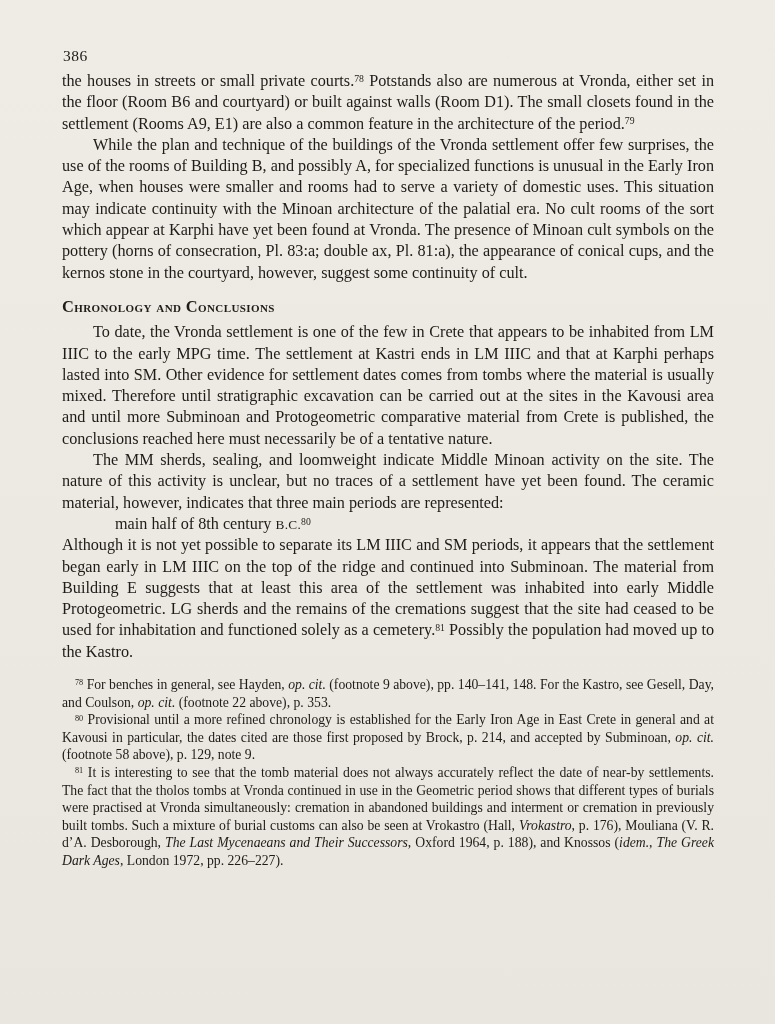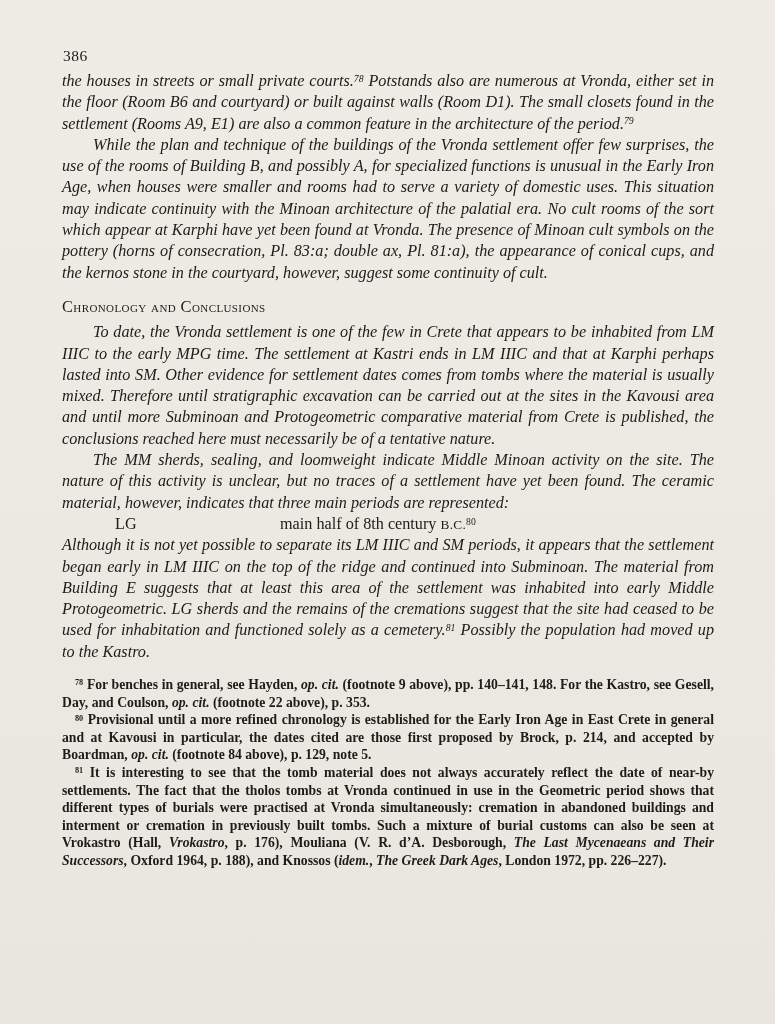--- a/index.html
+++ b/index.html
@@ -18,37 +18,37 @@
   .running-header {
     position: relative;
     font-size: 15.5px;
     text-align: center;
     letter-spacing: 0.9px;
     margin-bottom: 24px;
     white-space: nowrap;
   }
   .page-number { position: absolute; left: 1px; top: 0; letter-spacing: 0.5px; }
   .body-text { font-size: 16.2px; line-height: 21.3px; text-align: justify; }
-  .body-text p { margin: 0; font-style: italic; }
+  .body-text p { margin: 0; }
   p.indent { text-indent: 31px; }
   .section-heading {
-    font-size: 16.4px; font-weight: normal; font-variant: small-caps;
+    font-size: 16.4px; font-weight: bold; font-variant: small-caps;
     letter-spacing: 0.4px; margin: 12px 0 5px 0; text-align: left;
   }
   .chron-table { margin-left: 53px; }
   .chron-row { display: flex; }
   .chron-period { width: 165px; flex: none; }
   sup {
     font-size: 0.6em; line-height: 0; vertical-align: baseline;
     position: relative; top: -0.45em;
   }
   .i { font-style: italic; }
   .sc { font-size: 0.82em; letter-spacing: 0.3px; }
   .footnotes { margin-top: 13px; font-size: 13.7px; line-height: 17.6px; text-align: justify; }
-  .footnotes p { margin: 0; text-indent: 13px; font-weight: bold; }
+  .footnotes p { margin: 0; text-indent: 13px; }
 </style>
 </head>
 <body>
 
 <div class="page">
 
   <header class="running-header">
     <span class="page-number">386</span>
   </header>
 
@@ -61,28 +61,27 @@
     <h2 class="section-heading">Chronology and Conclusions</h2>
 
     <p class="indent">To date, the Vronda settlement is one of the few in Crete that appears to be inhabited from LM IIIC to the early MPG time. The settlement at Kastri ends in LM IIIC and that at Karphi perhaps lasted into SM. Other evidence for settlement dates comes from tombs where the material is usually mixed. Therefore until stratigraphic excavation can be carried out at the sites in the Kavousi area and until more Subminoan and Protogeometric comparative material from Crete is published, the conclusions reached here must necessarily be of a tentative nature.</p>
 
     <p class="indent">The MM sherds, sealing, and loomweight indicate Middle Minoan activity on the site. The nature of this activity is unclear, but no traces of a settlement have yet been found. The ceramic material, however, indicates that three main periods are represented:</p>
 
     <div class="chron-table">
       <div class="chron-row">
       </div>
       <div class="chron-row">
-        <span class="chron-period">LG</span>
         <span class="chron-date"><span>main half of 8th century </span><span class="sc">B.C.</span><sup>80</sup></span>
       </div>
     </div>
 
     <p><span>Although it is not yet possible to separate its LM IIIC and SM periods, it appears that the settlement began early in LM IIIC on the top of the ridge and continued into Subminoan. The material from Building E suggests that at least this area of the settlement was inhabited into early Middle Protogeometric. LG sherds and the remains of the cremations suggest that the site had ceased to be used for inhabitation and functioned solely as a cemetery.</span><sup>81</sup><span> Possibly the population had moved up to the Kastro.</span></p>
 
   </main>
 
   <footer class="footnotes">
     <p><sup>78</sup><span> For benches in general, see Hayden, </span><span class="i">op. cit.</span><span> (footnote 9 above), pp. 140–141, 148. For the Kastro, see Gesell, Day, and Coulson, </span><span class="i">op. cit.</span><span> (footnote 22 above), p. 353.</span></p>
-    <p><sup>80</sup><span> Provisional until a more refined chronology is established for the Early Iron Age in East Crete in general and at Kavousi in particular, the dates cited are those first proposed by Brock, p. 214, and accepted by Boardman, </span><span class="i">op. cit.</span><span> (footnote 84 above), p. 129, note 5.</span></p>
+    <p><sup>80</sup><span> Provisional until a more refined chronology is established for the Early Iron Age in East Crete in general and at Kavousi in particular, the dates cited are those first proposed by Brock, p. 214, and accepted by Subminoan, </span><span class="i">op. cit.</span><span> (footnote 58 above), p. 129, note 9.</span></p>
     <p><sup>81</sup><span> It is interesting to see that the tomb material does not always accurately reflect the date of near-by settlements. The fact that the tholos tombs at Vronda continued in use in the Geometric period shows that different types of burials were practised at Vronda simultaneously: cremation in abandoned buildings and interment or cremation in previously built tombs. Such a mixture of burial customs can also be seen at Vrokastro (Hall, </span><span class="i">Vrokastro</span><span>, p. 176), Mouliana (V. R. d’A. Desborough, </span><span class="i">The Last Mycenaeans and Their Successors</span><span>, Oxford 1964, p. 188), and Knossos (</span><span class="i">idem.</span><span>, </span><span class="i">The Greek Dark Ages</span><span>, London 1972, pp. 226–227).</span></p>
   </footer>
 
 </div>
 
 </body></html>

